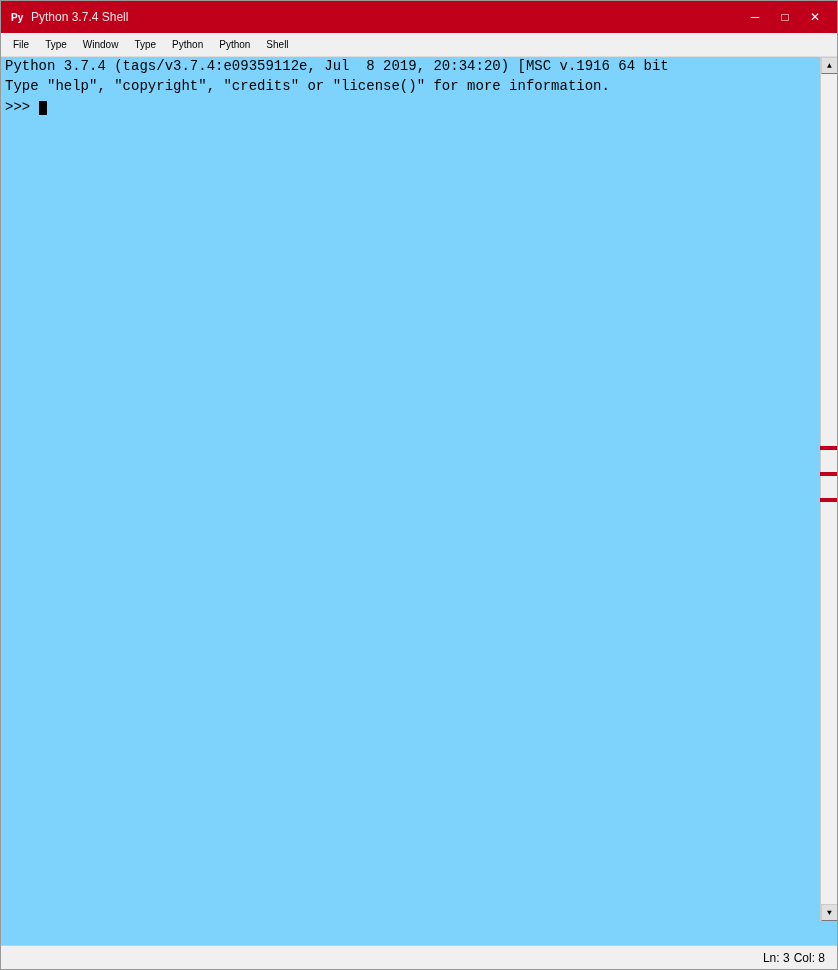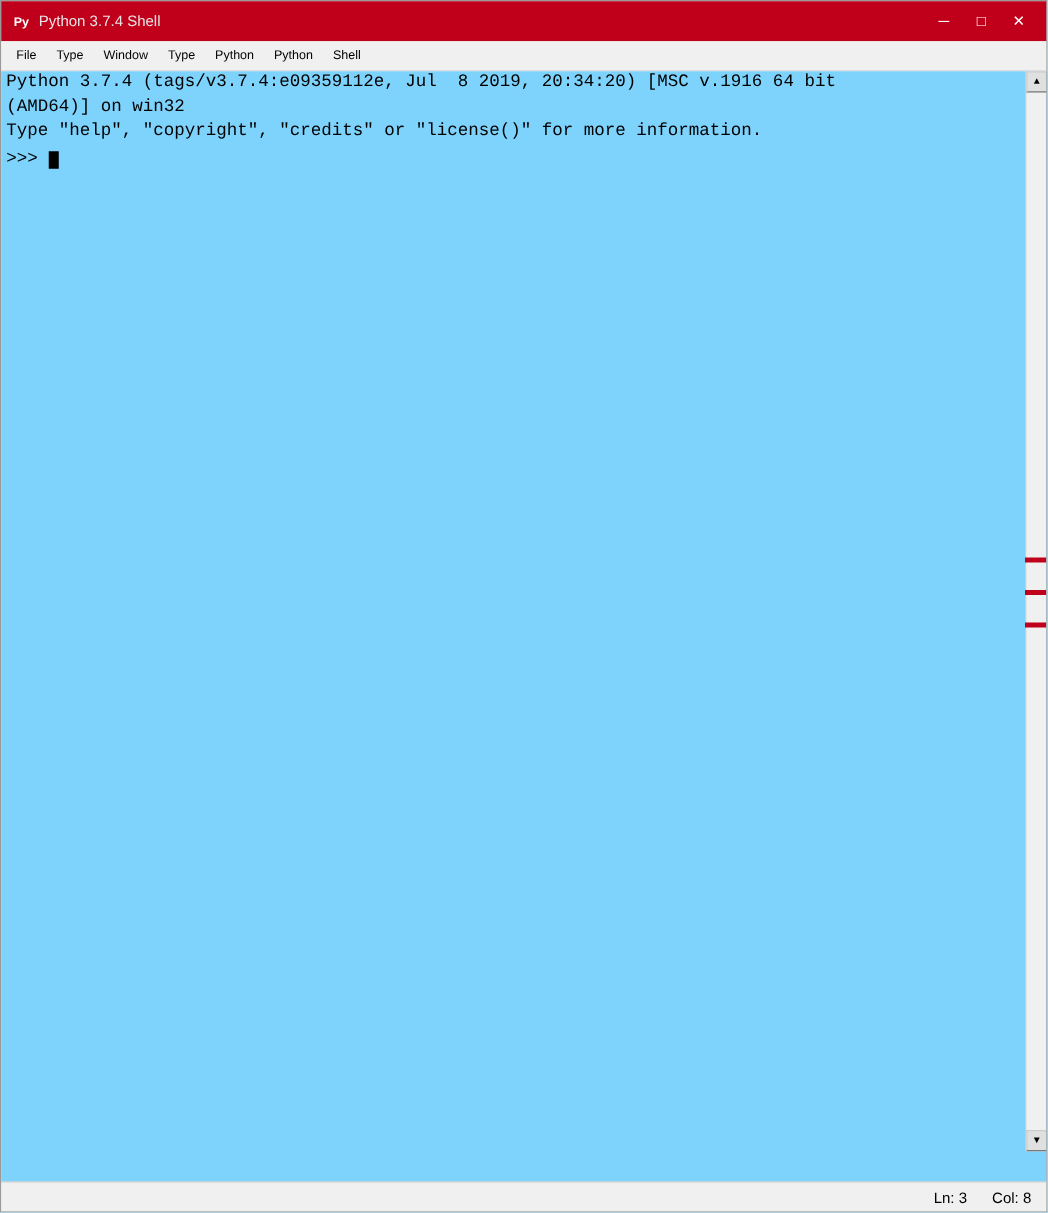--- a/index.html
+++ b/index.html
@@ -138,21 +138,21 @@
       height: 24px;
       display: flex;
       align-items: center;
       justify-content: flex-end;
       padding: 0 12px;
       border-top: 1px solid #ccc;
       flex-shrink: 0;
       font-family: 'Segoe UI', Arial, sans-serif;
       font-size: 12px;
       color: #000;
-      gap: 20px;
+      gap: 4px;
     }
 
     
     .py-icon {
       width: 16px;
       height: 16px;
       display: flex;
       align-items: center;
       justify-content: center;
       font-size: 10px;
@@ -189,21 +189,20 @@
     <span class="menu-item">Window</span>
     <span class="menu-item">Type</span>
     <span class="menu-item">Python</span>
     <span class="menu-item">Python</span>
     <span class="menu-item">Shell</span>
   </div>
 
   <div class="console-area">
     <div class="console-output">
       <div class="console-text">Python 3.7.4 (tags/v3.7.4:e09359112e, Jul  8 2019, 20:34:20) [MSC v.1916 64 bit</div>
-      <div class="console-text">(AMD64)] on win32</div>
       <div class="console-text">Type "help", "copyright", "credits" or "license()" for more information.</div>
       <div class="prompt-line">
         <span class="console-text">&gt;&gt;&gt; </span>
         <span class="cursor"></span>
       </div>
     </div>
 
     <div style="position: absolute; right: 0; top: 0; bottom: 24px; width: 17px; background: #f0f0f0; border-left: 1px solid #ccc;">
       <div style="position: absolute; top: 0; width: 17px; height: 17px; background: #e0e0e0; border: 1px outset #ccc; display: flex; align-items: center; justify-content: center; font-size: 8px; cursor: pointer;">▲</div>
       <div style="position: absolute; bottom: 0; width: 17px; height: 17px; background: #e0e0e0; border: 1px outset #ccc; display: flex; align-items: center; justify-content: center; font-size: 8px; cursor: pointer;">▼</div>

